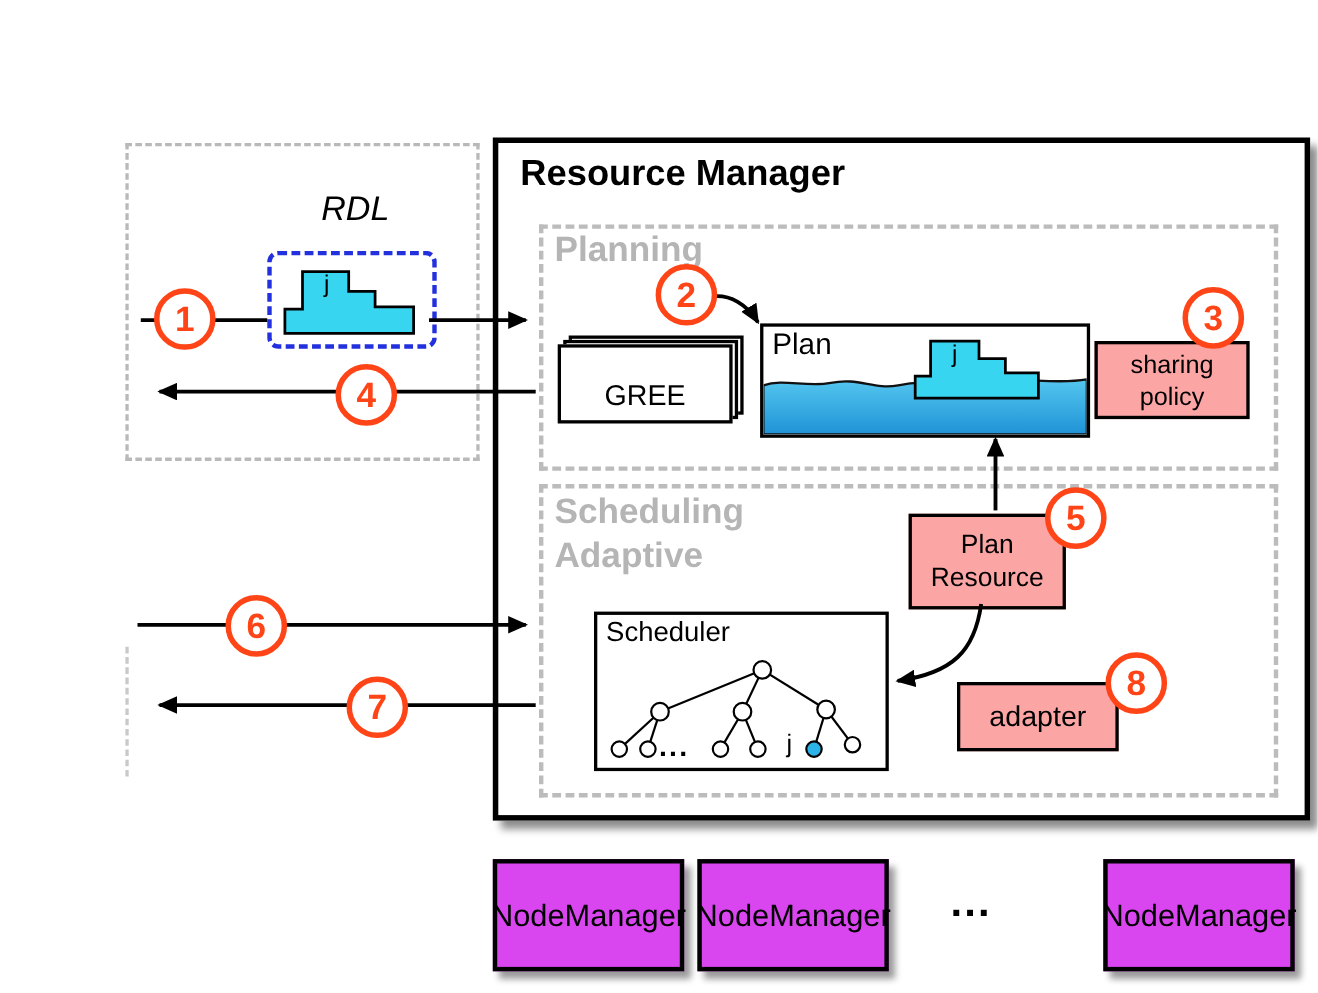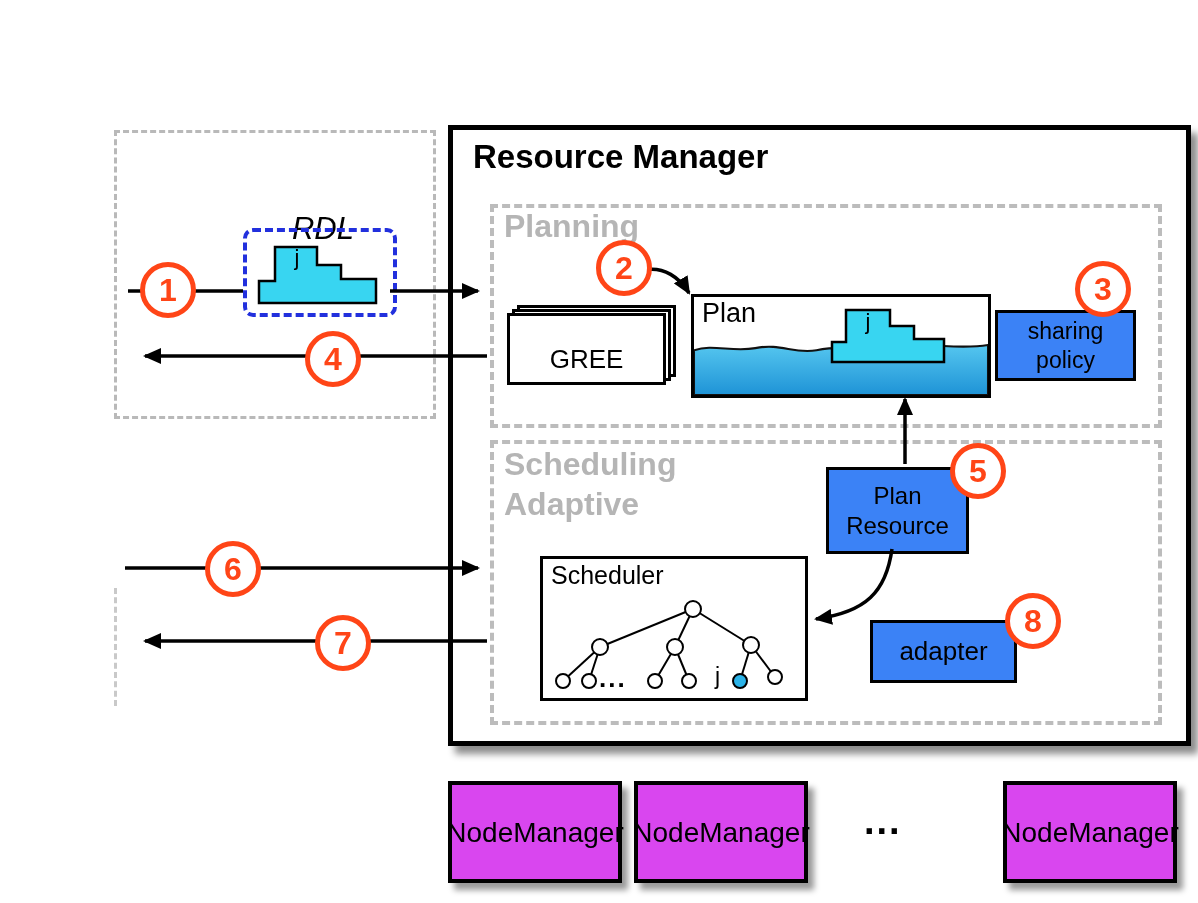--- a/index.html
+++ b/index.html
@@ -6,38 +6,38 @@
   .canvas{
     position:relative;width:1198px;height:903px;background:#fff;overflow:hidden;
     font-family:"Liberation Sans","DejaVu Sans",sans-serif;color:#000;
   }
   .abs{position:absolute;}
 
   
   .client-box{left:114px;top:130px;width:316px;height:283px;border:3px dashed #b9b9b9;}
   .client-lower{left:114px;top:588px;width:4px;height:118px;border-left:3px dashed #c9c9c9;}
 
-  .rdl-label{left:283px;top:172px;width:80px;text-align:center;font-size:31px;font-style:italic;font-weight:500;margin-top:39px;}
+  .rdl-label{left:283px;top:172px;width:80px;text-align:center;font-size:31px;font-style:italic;font-weight:500;}
   .rdl-box{left:243px;top:228px;width:146px;height:81px;border:4px dashed #2230dd;border-radius:10px;}
   .rdl-svg{position:absolute;left:8px;top:7px;}
   .rdl-j{position:absolute;left:40px;top:13px;width:20px;text-align:center;font-size:22px;}
 
   
   .rm-box{left:448px;top:125px;width:733px;height:611px;border:5px solid #000;background:#fff;
           box-shadow:7px 8px 7px rgba(0,0,0,0.45);}
   .rm-title{position:absolute;left:20px;top:8px;font-size:33px;font-weight:bold;}
 
   .dashed-zone{border:4px dashed #bcbcbc;background:transparent;}
   .planning-box{left:490px;top:204px;width:664px;height:216px;}
   .zone-label{font-size:32px;font-weight:bold;color:#b5b5b5;line-height:1.25;}
   .planning-label{left:504px;top:206px;}
   .adaptive-box{left:490px;top:440px;width:664px;height:277px;}
   .adaptive-label{left:504px;top:444px;}
 
-  .wbox{border:3px solid #000;background:#3b82f6;display:flex;align-items:center;justify-content:center;text-align:center;}
+  .wbox{border:3px solid #000;background:#fca5a5;display:flex;align-items:center;justify-content:center;text-align:center;}
 
   .gree-layer{width:153px;height:66px;border:3px solid #000;background:#fff;}
   .gree-b2{left:517px;top:305px;}
   .gree-b1{left:512px;top:309px;}
   .gree-front{left:507px;top:313px;display:flex;align-items:flex-end;justify-content:center;}
   .gree-label{font-size:26px;padding-bottom:7px;}
 
   .plan-box{left:691px;top:294px;width:294px;height:98px;border:3px solid #000;background:#fff;overflow:hidden;}
   .plan-label{position:absolute;left:8px;top:1px;font-size:27px;z-index:3;}
   .water-svg{position:absolute;left:0;bottom:0;width:100%;height:100%;z-index:1;}

